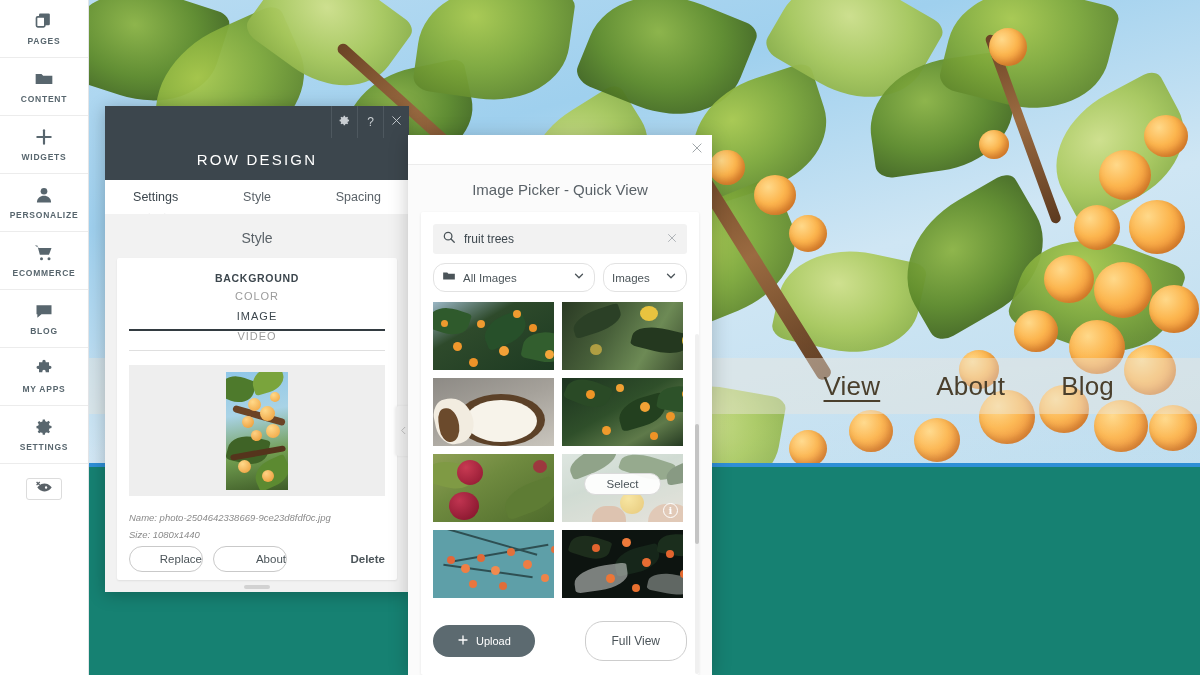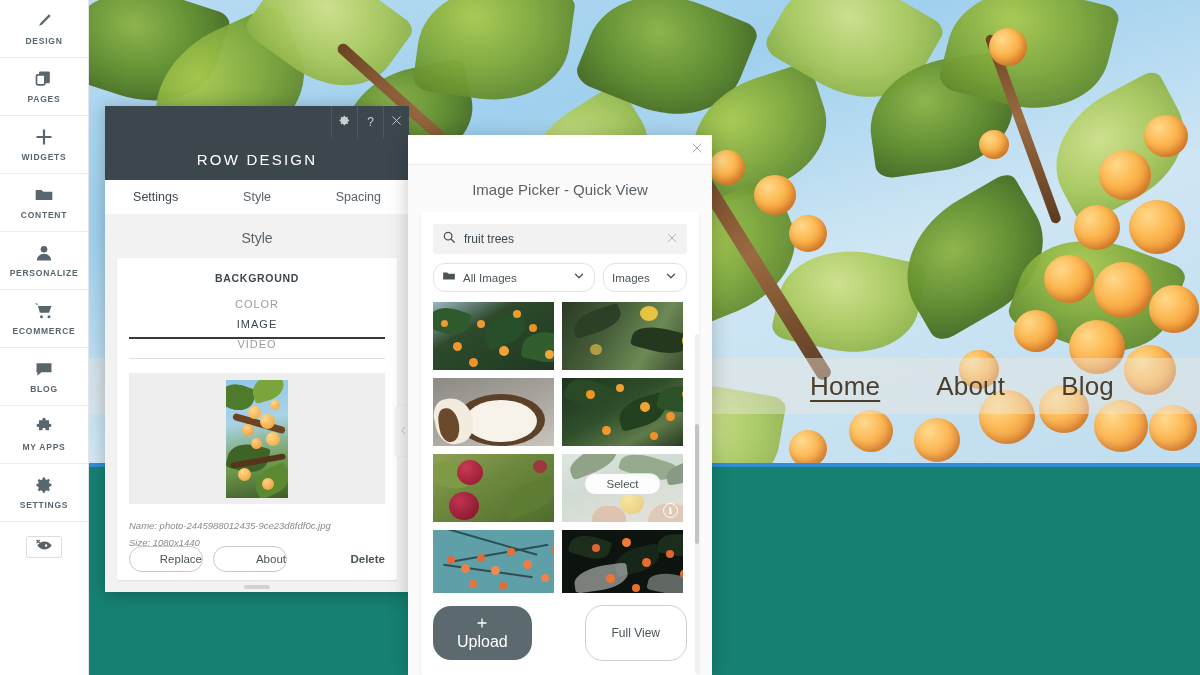--- a/index.html
+++ b/index.html
@@ -152,21 +152,21 @@
     padding: 16px 0 12px;
   }
   .rp-card {
     margin: 0 12px; background: #ffffff; border-radius: 2px;
     box-shadow: 0 1px 2px rgba(0,0,0,.08);
     padding: 14px 12px 10px;
     height: 322px; position: relative;
   }
   .rp-bg-label {
     text-align: center; font-size: 10.5px; font-weight: 700;
-    letter-spacing: .7px; color: #3c464d; margin-bottom: 14px;
+    letter-spacing: .7px; color: #3c464d; margin-bottom: 6px;
   }
   .rp-subtabs { display: flex; border-bottom: 1px solid #dfdfdf; flex-direction: column; }
   .rp-subtab {
     flex: 1; text-align: center; font-size: 11px; letter-spacing: 1px;
     color: #9b9b9b; padding-bottom: 8px; cursor: pointer; position: relative;
   }
   .rp-subtab.active { color: #3c464d; }
   .rp-subtab.active::after {
     content: ""; position: absolute; left: 0; right: 0; bottom: -1px;
     height: 2px; background: #333b41;
@@ -274,26 +274,26 @@
   .pk-scroll .thumb {
     position: absolute; left: 0; top: 90px; width: 4px; height: 120px;
     background: #c4c4c4; border-radius: 2px;
   }
   .pk-footer {
     display: flex; align-items: center; justify-content: space-between;
     padding-top: 12px;
   }
   .btn-upload {
     background: #5c6a70; color: #ffffff; border-radius: 18px;
-    font-size: 16px; padding: 9px 24px; cursor: pointer;
-    display: flex; align-items: center; gap: 0; flex-direction: column;
+    font-size: 11px; padding: 9px 24px; cursor: pointer;
+    display: flex; align-items: center; gap: 7px;
   }
   .btn-fullview {
     border: 1px solid #cdcdcd; color: #4b5459; background: #fff;
-    border-radius: 18px; font-size: 12px; padding: 20px 26px; cursor: pointer;
+    border-radius: 18px; font-size: 12px; padding: 12px 26px; cursor: pointer;
   }
 </style>
 </head>
 <body>
 
 <div id="root">
 
   <div class="canvas">
     <div class="hero">
       <div class="hero-photo">
@@ -349,71 +349,63 @@
         <div class="apri" style="left:700px; top:430px; width:38px; height:37px;"></div>
         <div class="apri" style="left:825px; top:418px; width:46px; height:44px;"></div>
         <div class="apri" style="left:620px; top:150px; width:36px; height:35px;"></div>
         <div class="apri" style="left:665px; top:175px; width:42px; height:40px;"></div>
         <div class="apri" style="left:700px; top:215px; width:38px; height:37px;"></div>
         <div class="apri" style="left:890px; top:130px; width:30px; height:29px;"></div>
         <div class="hero-fade"></div>
       </div>
 
       <div class="hero-navbar">
-        <a href="#" class="active">Home</a>
+        <a href="#" class="active">View</a>
         <a href="#">About</a>
         <a href="#">Blog</a>
       </div>
       <div class="hero-bottom-line"></div>
     </div>
 
     <div class="teal">
       <div class="script">health</div>
       <div class="caps">T</div>
     </div>
   </div>
 
   <div class="sidebar">
 
-    <div class="side-item">
-      <span class="ic">
-        <svg viewBox="0 0 24 24" width="20" height="20" fill="none" stroke="currentColor" stroke-width="2" stroke-linecap="round">
-          <path d="M18 4 L8 14 L6 18 L10 16 L20 6 Z" fill="currentColor" stroke="none"></path>
-        </svg>
-      </span>
-      <span class="lbl">DESIGN</span>
-    </div>
 
     <div class="side-item">
       <span class="ic">
         <svg viewBox="0 0 24 24" width="20" height="20">
           <rect x="6" y="3" width="13" height="14" rx="1.5" fill="currentColor"></rect>
           <rect x="3" y="7" width="10" height="12" rx="1.5" fill="#ffffff" stroke="currentColor" stroke-width="2"></rect>
         </svg>
       </span>
       <span class="lbl">PAGES</span>
     </div>
 
     <div class="side-item">
       <span class="ic">
+        <svg viewBox="0 0 24 24" width="20" height="20" fill="currentColor">
+          <path d="M2 6h7l2 2h11v10H2z"></path>
+        </svg>
+      </span>
+      <span class="lbl">CONTENT</span>
+    </div>
+
+    <div class="side-item">
+      <span class="ic">
         <svg viewBox="0 0 24 24" width="20" height="20" stroke="currentColor" stroke-width="2.6" stroke-linecap="round">
           <line x1="12" y1="4" x2="12" y2="20"></line>
             <line x1="4" y1="12" x2="20" y2="12"></line>
         </svg>
       </span>
       <span class="lbl">WIDGETS</span>
-    </div>
-
-    <div class="side-item">
-      <span class="ic">
-        <svg viewBox="0 0 24 24" width="20" height="20" fill="currentColor">
-          <path d="M2 6h7l2 2h11v10H2z"></path>
-        </svg>
-      </span>
-      <span class="lbl">CONTENT</span>
     </div>
 
     <div class="side-item">
       <span class="ic">
         <svg viewBox="0 0 24 24" width="20" height="20" fill="currentColor">
           <circle cx="12" cy="7.5" r="4"></circle>
             <path d="M3.5 21c0-5 4-8 8.5-8s8.5 3 8.5 8z"></path>
         </svg>
       </span>
       <span class="lbl">PERSONALIZE</span>
@@ -526,21 +518,21 @@
             <div style="position:absolute;left:16px;top:44px;width:12px;height:12px;border-radius:50%;background:radial-gradient(circle at 35% 30%,#ffd184,#e8962f);"></div>
             <div style="position:absolute;left:40px;top:52px;width:14px;height:14px;border-radius:50%;background:radial-gradient(circle at 35% 30%,#ffd98a,#f0a13c);"></div>
             <div style="position:absolute;left:25px;top:58px;width:11px;height:11px;border-radius:50%;background:radial-gradient(circle at 35% 30%,#ffd184,#e8962f);"></div>
             <div style="position:absolute;left:12px;top:88px;width:13px;height:13px;border-radius:50%;background:radial-gradient(circle at 35% 30%,#ffd98a,#eb9a36);"></div>
             <div style="position:absolute;left:36px;top:98px;width:12px;height:12px;border-radius:50%;background:radial-gradient(circle at 35% 30%,#ffd184,#e8962f);"></div>
             <div style="position:absolute;left:44px;top:20px;width:10px;height:10px;border-radius:50%;background:radial-gradient(circle at 35% 30%,#ffd98a,#f0a13c);"></div>
           </div>
         </div>
 
         <div class="rp-meta">
-          <div>Name: photo-2445988012435-9ce23d8fdf0c.jpg</div>
+          <div>Name: photo-2504642338669-9ce23d8fdf0c.jpg</div>
           <div>Size: 1080x1440</div>
         </div>
 
         <div class="rp-actions">
           <div class="pillbtn">Replace</div>
           <div class="pillbtn">About</div>
           <div class="linkbtn">Delete</div>
         </div>
       </div>
 

